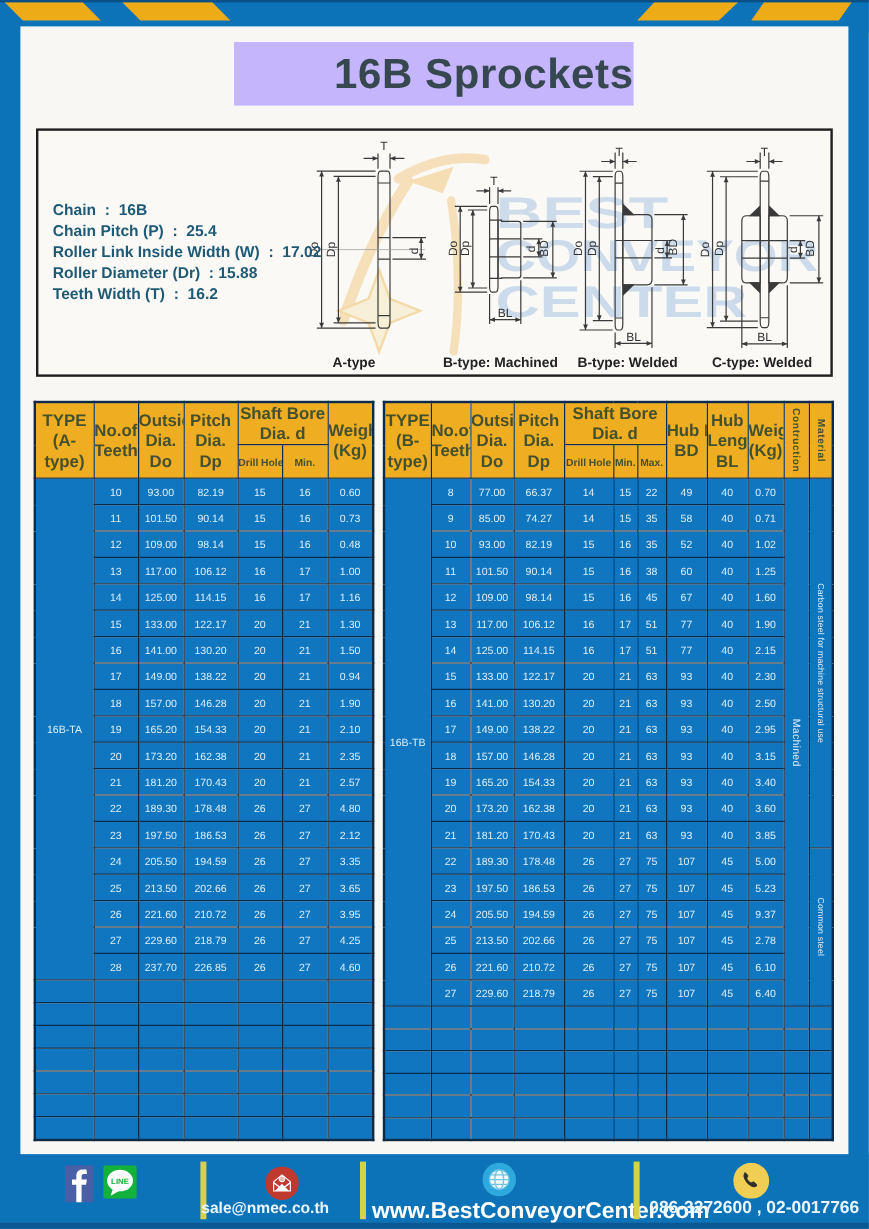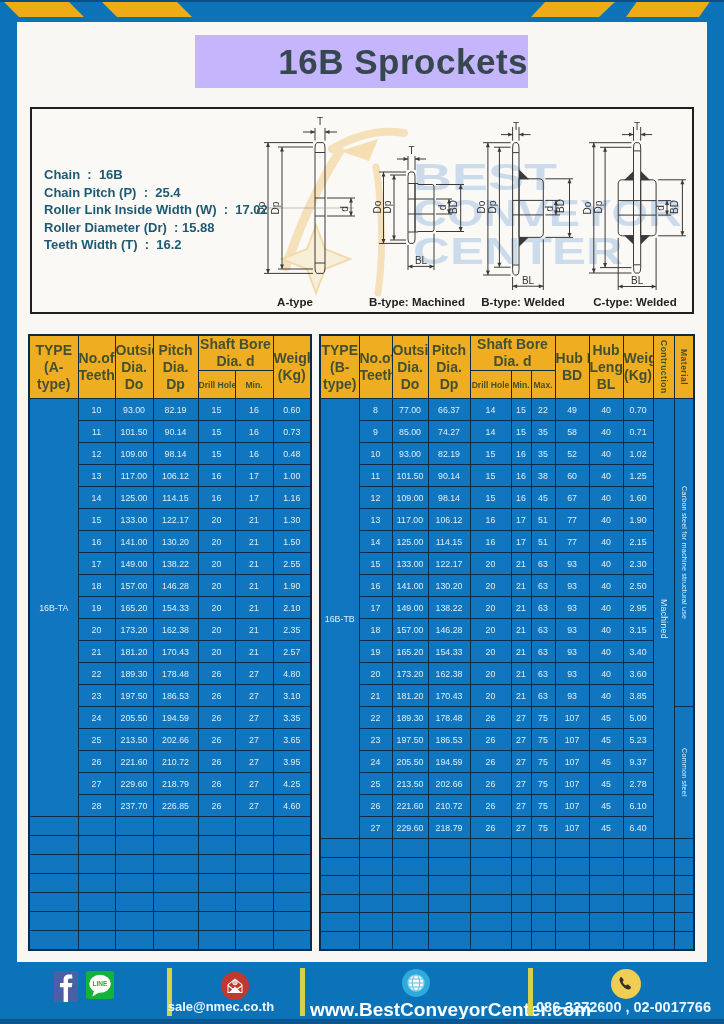--- a/index.html
+++ b/index.html
@@ -341,21 +341,21 @@
         <td class="dc">20</td>
         <td class="dc">21</td>
         <td class="dc">1.50</td>
       </tr>
 <tr class="dr">
         <td class="dc">17</td>
         <td class="dc">149.00</td>
         <td class="dc">138.22</td>
         <td class="dc">20</td>
         <td class="dc">21</td>
-        <td class="dc">2.55</td>
+        <td class="dc">0.94</td>
       </tr>
 <tr class="dr">
         <td class="dc">18</td>
         <td class="dc">157.00</td>
         <td class="dc">146.28</td>
         <td class="dc">20</td>
         <td class="dc">21</td>
         <td class="dc">1.90</td>
       </tr>
 <tr class="dr">
@@ -389,21 +389,21 @@
         <td class="dc">26</td>
         <td class="dc">27</td>
         <td class="dc">4.80</td>
       </tr>
 <tr class="dr">
         <td class="dc">23</td>
         <td class="dc">197.50</td>
         <td class="dc">186.53</td>
         <td class="dc">26</td>
         <td class="dc">27</td>
-        <td class="dc">3.10</td>
+        <td class="dc">2.12</td>
       </tr>
 <tr class="dr">
         <td class="dc">24</td>
         <td class="dc">205.50</td>
         <td class="dc">194.59</td>
         <td class="dc">26</td>
         <td class="dc">27</td>
         <td class="dc">3.35</td>
       </tr>
 <tr class="dr">
@@ -893,15 +893,15 @@
 
 <div class="abs" style="left:310px;top:999px;width:214px;text-align:right;color:#ffffff;font-size:19px;font-weight:bold;">www.BestConveyorCenter.com</div>
 
 <div class="abs" style="left:528px;top:968px;width:5px;height:48px;background:#d6d14b;"></div>
 
 <svg class="abs" style="left:611px;top:969px" width="30" height="30" viewBox="0 0 30 30">
  <circle cx="15" cy="15" r="15" fill="#f0ce53"></circle>
  <path d="M9.5 8.5 c-1 1-1.3 2.6-0.4 4.6 c1 2.3 2.9 4.8 5.3 6.3 c2 1.3 3.8 1.4 4.9 0.4 c0.8-0.7 0.8-1.6 0.2-2.2 l-1.9-1.7 c-0.6-0.5-1.3-0.4-1.8 0.1 c-0.4 0.4-1 0.5-1.5 0.1 c-0.9-0.6-1.9-1.7-2.4-2.7 c-0.3-0.5-0.2-1 0.2-1.4 c0.6-0.5 0.7-1.2 0.2-1.8 l-1.5-1.8 c-0.5-0.6-1.3-0.6-1.9 0.1 Z" fill="#332f28"></path>
 </svg>
 
-<div class="abs" style="left:536px;top:999px;width:180px;text-align:left;color:#eaf6ff;font-size:14.5px;font-weight:bold;white-space:nowrap;">086-3272600 , 02-0017766</div>
+<div class="abs" style="left:536px;top:999px;width:180px;text-align:right;color:#eaf6ff;font-size:14.5px;font-weight:bold;white-space:nowrap;">086-3272600 , 02-0017766</div>
 
 <div class="abs" style="left:0;top:1019px;width:724px;height:5px;background:#0a588f;"></div>
 
 </body></html>

